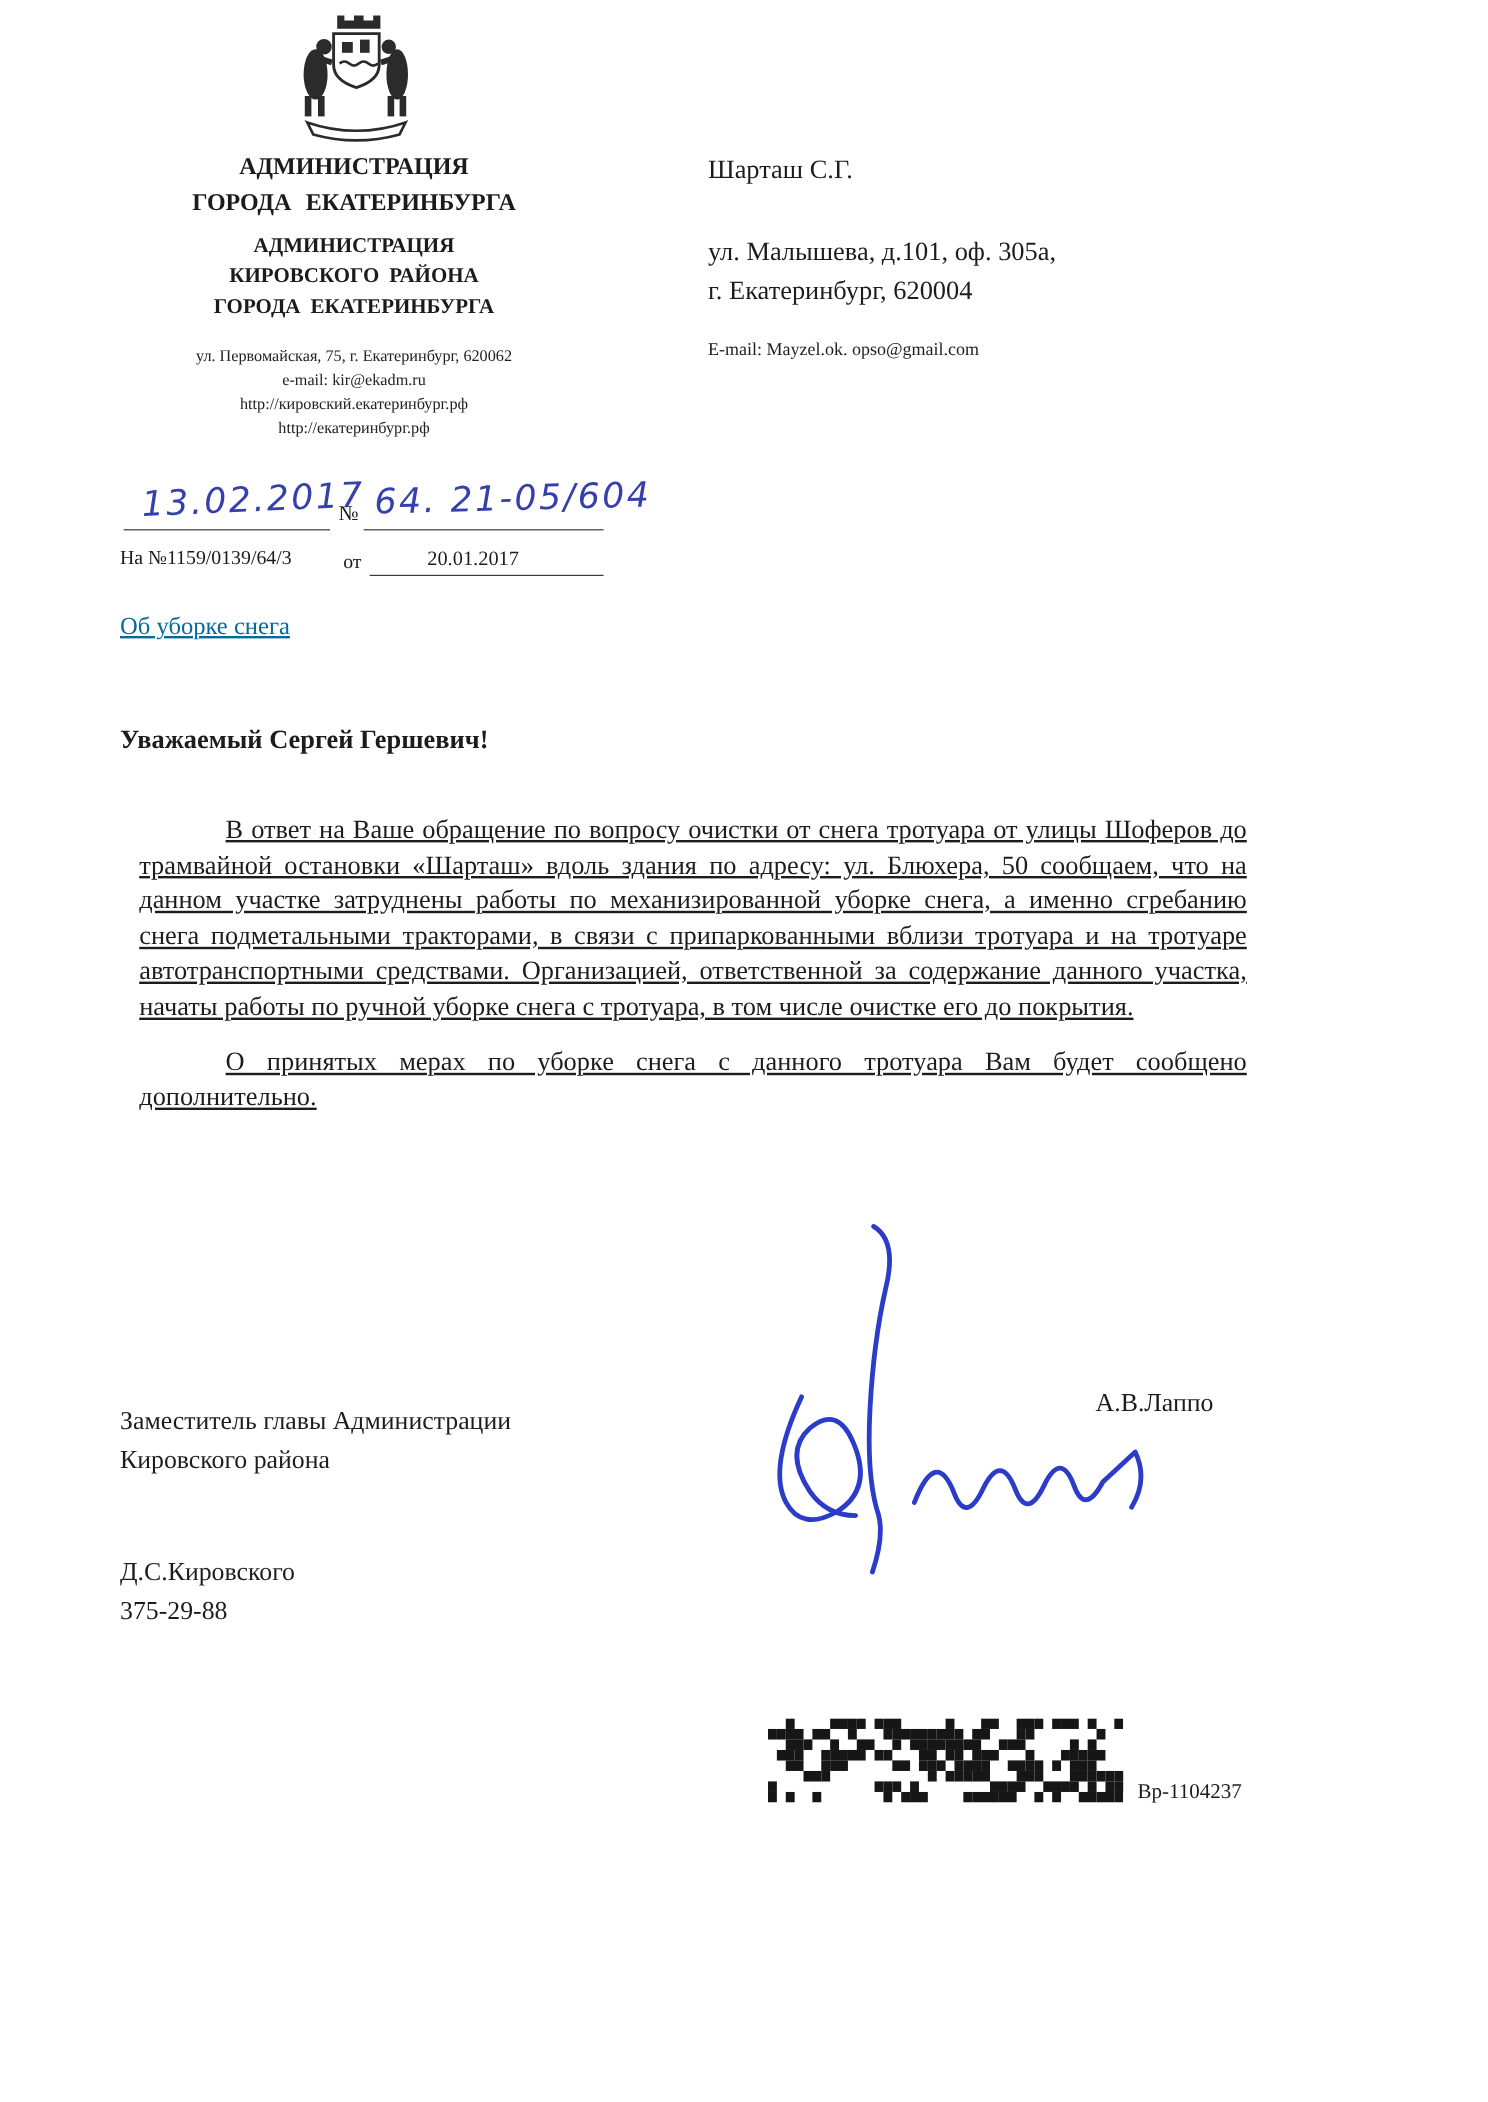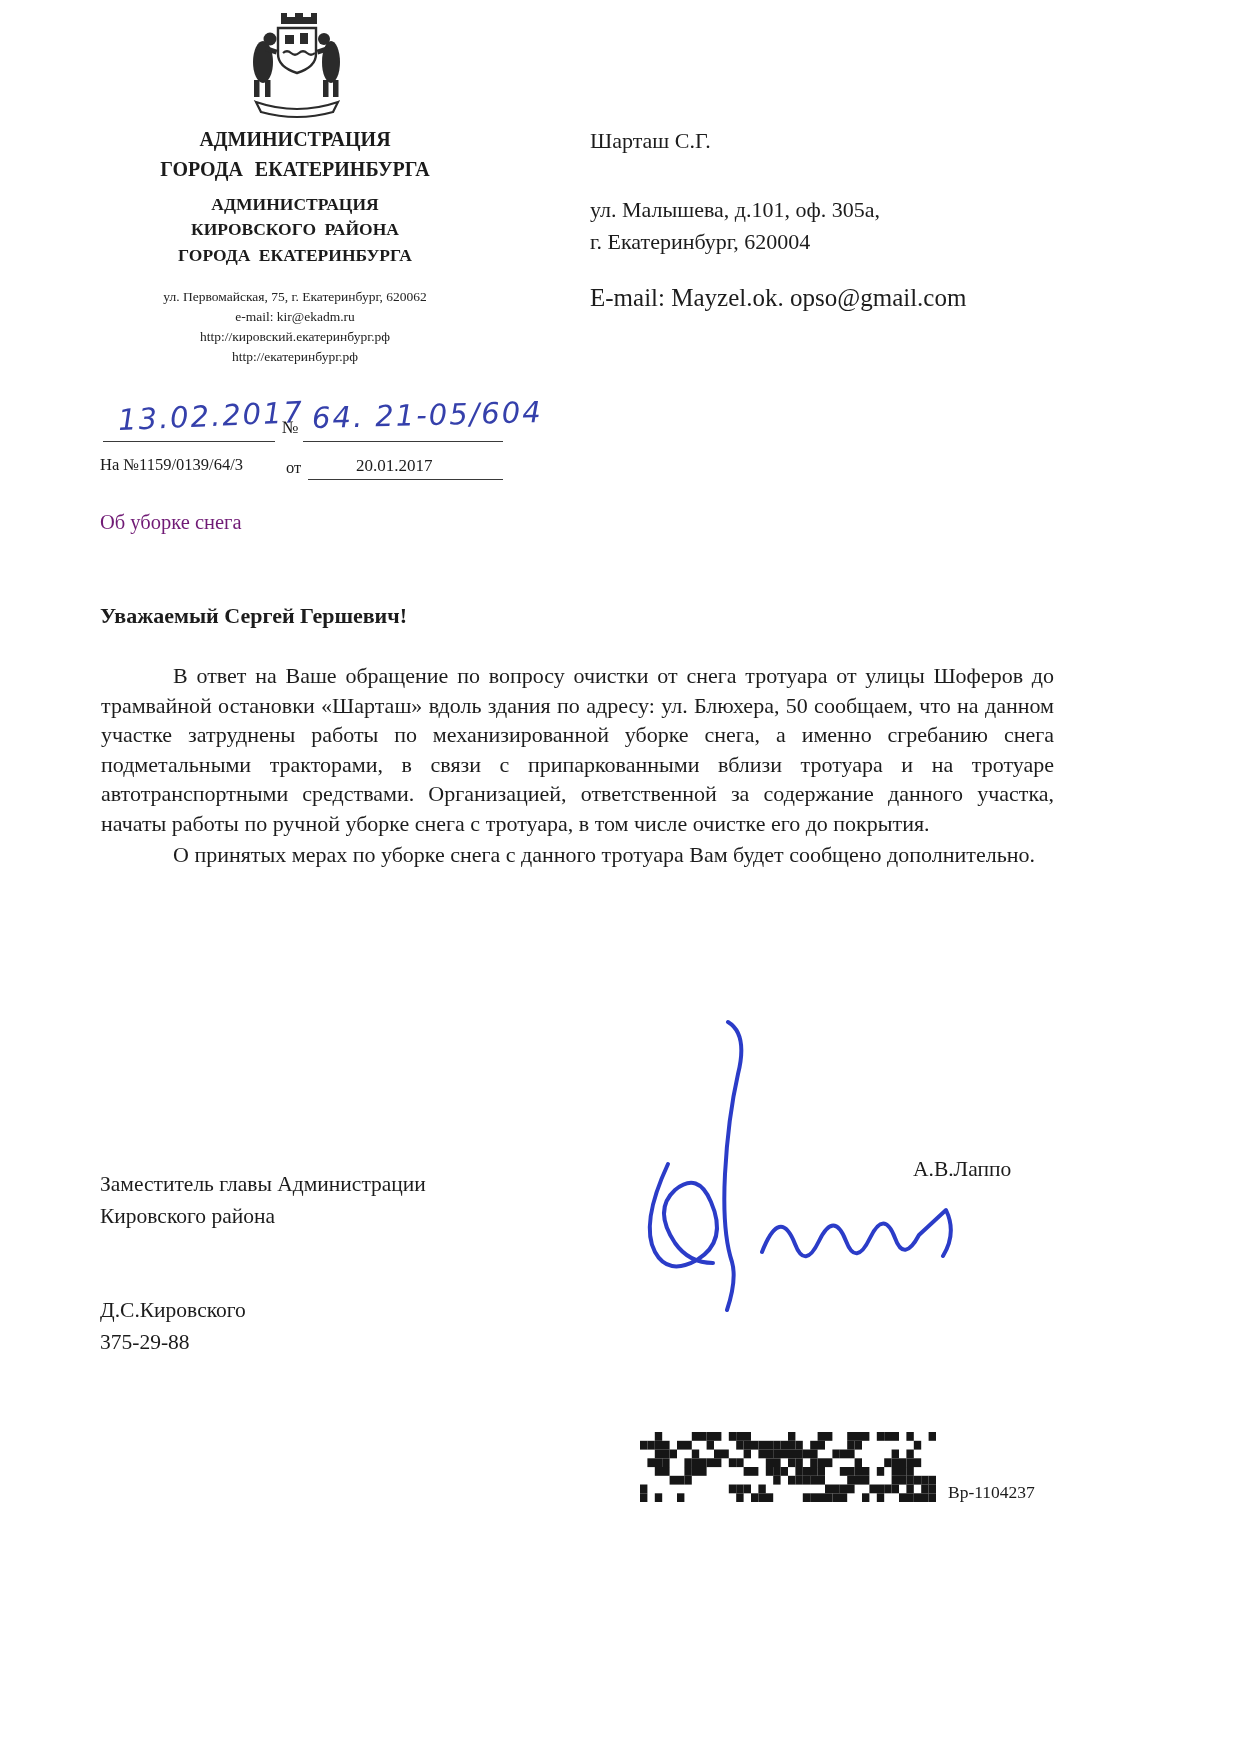--- a/index.html
+++ b/index.html
@@ -43,35 +43,35 @@
   .hand-number{left:312px;top:398px;transform:rotate(-1.5deg);}
   .rule{border-top:1.6px solid #3a3a3a;height:0;}
   .rule-date{left:103px;top:441px;width:172px;}
   .rule-number{left:303px;top:441px;width:200px;}
   .no-sign{left:282px;top:417px;font-size:17.5px;color:#1b1b1b;}
   .reply-row{left:100px;top:455px;font-size:16.5px;color:#1b1b1b;white-space:nowrap;}
   .reply-ot{left:286px;top:458px;font-size:16.5px;color:#1b1b1b;}
   .reply-date{left:356px;top:456px;font-size:17px;color:#1b1b1b;}
   .rule-replydate{left:308px;top:479px;width:195px;}
 
-  .subject{left:100px;top:511px;font-size:20.5px;color:#701a75;}
+  .subject{left:100px;top:511px;font-size:20.5px;color:#0369a1;text-decoration:underline;}
 
   
   .recipient-name{left:590px;top:128px;font-size:22px;}
   .recipient-address{left:590px;top:194px;font-size:22px;line-height:1.45;}
-  .recipient-email{left:590px;top:284px;font-size:25px;}
+  .recipient-email{left:590px;top:284px;font-size:15px;}
 
   
   .salutation{left:100px;top:603px;width:955px;text-align:left;font-size:22px;font-weight:bold;}
   .body-text{
     left:100px;top:660px;width:955px;
     font-size:22px;line-height:29.6px;
     text-align:justify;
   }
-  .body-text p{margin:1px;text-indent:72px;}
+  .body-text p{margin:16px;text-indent:72px;text-decoration:underline;}
 
   
   .sig-title{left:100px;top:1168px;font-size:21.5px;line-height:1.5;}
   .sig-name{left:913px;top:1157px;font-size:21.5px;}
   .signature-svg{left:628px;top:1012px;width:375px;height:305px;}
 
   .executor{left:100px;top:1294px;font-size:21.5px;line-height:1.5;}
 
   
   .barcode{left:640px;top:1432px;width:296px;height:70px;}

